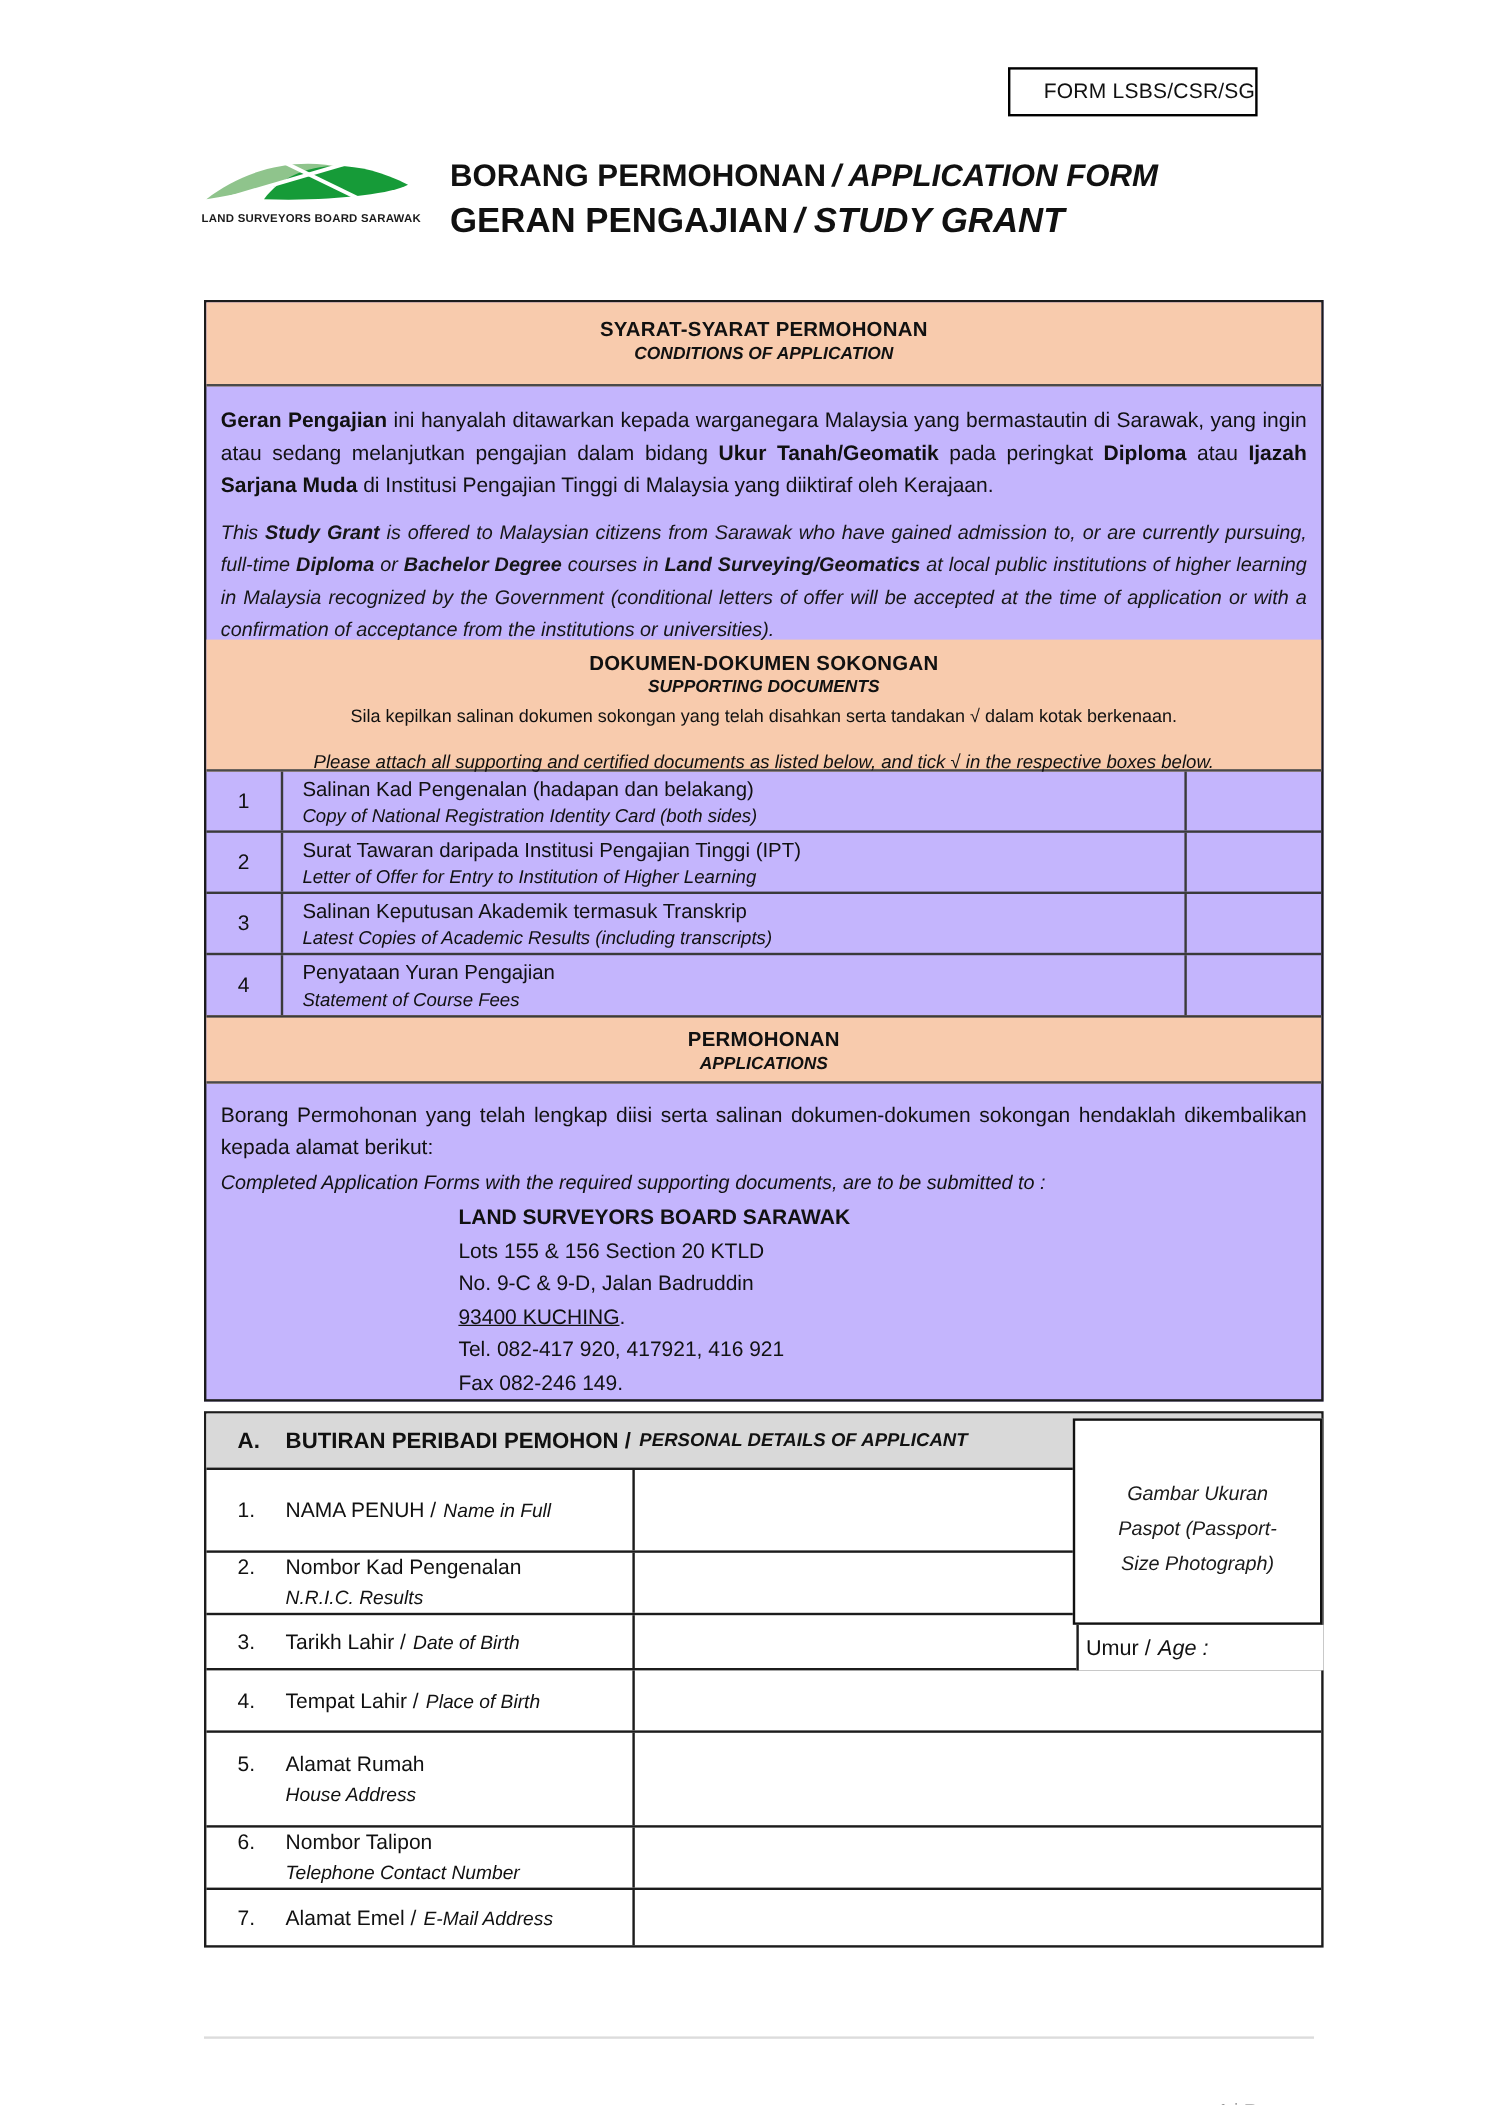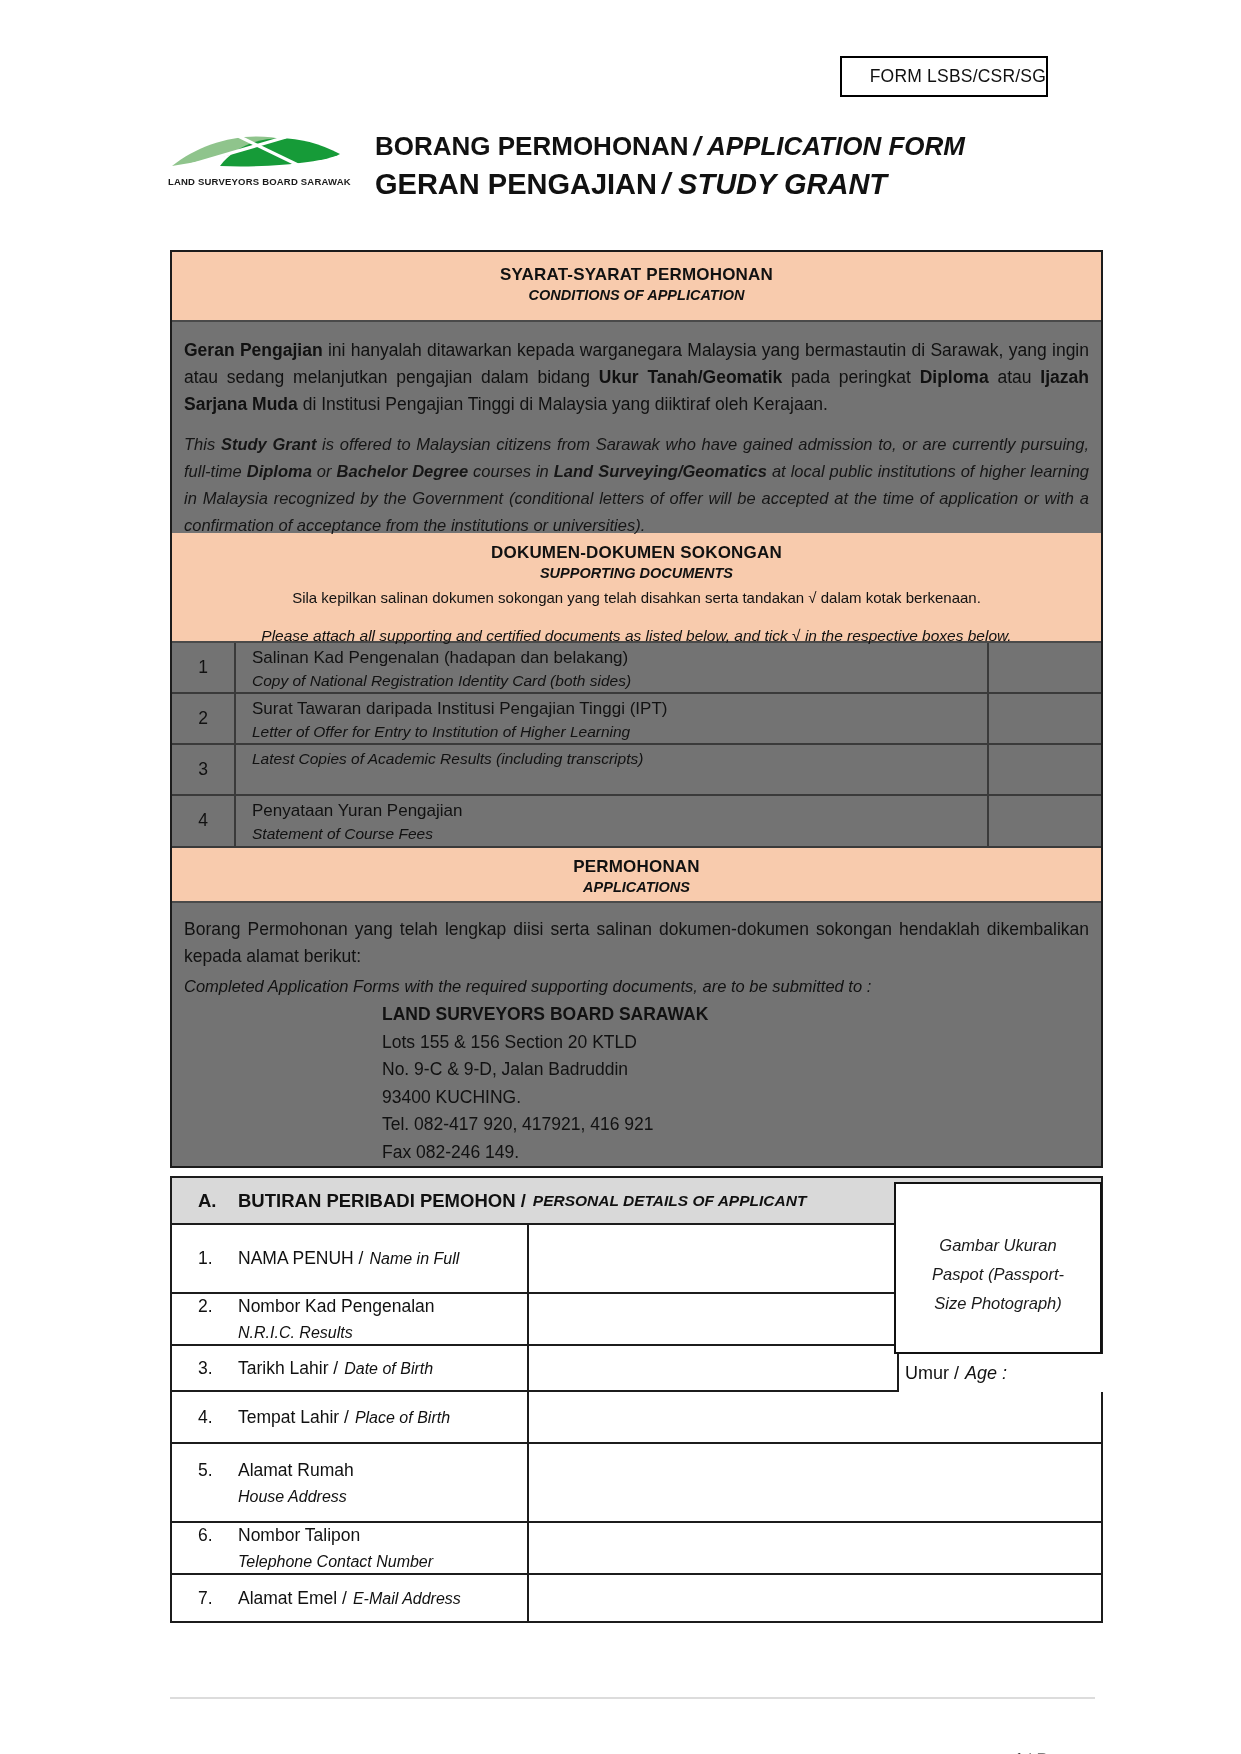--- a/index.html
+++ b/index.html
@@ -24,21 +24,21 @@
   .logo-block { position: absolute; left: 168px; top: 128px; width: 180px; }
   .logo-caption { font-size: 9.5px; font-weight: bold; letter-spacing: .2px; white-space: nowrap; margin-top: 2px; color:#1a1a1a; }
   .title-block { position: absolute; left: 375px; top: 131px; white-space: nowrap; }
   .title-line1 { font-size: 26px; font-weight: bold; }
   .title-line2 { font-size: 29px; font-weight: bold; margin-top: 6px; }
   .title-block .it { margin-left: 5px; }
 
   
   .main-table {
     position: absolute; left: 170px; top: 250px; width: 933px;
-    border: 2px solid #1c1c1c; background: #737373;
+    border: 2px solid #1c1c1c; background: #c4b5fd;
   }
   .band { background: var(--band, #F8CBAD); text-align: center; }
   .cond-head { height: 70px; border-bottom: 2px solid #4a4a4a; padding-top: 12px; }
   .band-title { font-size: 17px; font-weight: bold; line-height: 22px; letter-spacing:.2px; }
   .band-sub { font-size: 14.5px; font-weight: bold; font-style: italic; line-height: 19px; }
   .cond-body { height: 211px; padding: 15px 12px 0 12px; }
   .para-ms { font-size: 17.5px; line-height: 27px; text-align: justify; }
   .para-en { font-size: 16.5px; font-style: italic; line-height: 27px; text-align: justify; margin-top: 13px; color:#161616; }
   .docs-head { height: 110px; border-bottom: 2px solid #4a4a4a; padding-top: 9px; }
   .docs-note-ms { font-size: 15px; line-height: 24px; margin-top: 3px; }
@@ -160,20 +160,21 @@
         <div class="doc-num">2</div>
         <div class="doc-desc">
           <div class="doc-ms">Surat Tawaran daripada Institusi Pengajian Tinggi (IPT)</div>
           <div class="doc-en">Letter of Offer for Entry to Institution of Higher Learning</div>
         </div>
         <div class="doc-tick"></div>
       </div>
       <div class="doc-row">
         <div class="doc-num">3</div>
         <div class="doc-desc">
+          <div class="doc-ms">Salinan Keputusan Akademik termasuk Transkrip</div>
           <div class="doc-en">Latest Copies of Academic Results (including transcripts)</div>
         </div>
         <div class="doc-tick"></div>
       </div>
       <div class="doc-row">
         <div class="doc-num">4</div>
         <div class="doc-desc">
           <div class="doc-ms">Penyataan Yuran Pengajian</div>
           <div class="doc-en">Statement of Course Fees</div>
         </div>
@@ -186,21 +187,21 @@
       <div class="band-sub">APPLICATIONS</div>
     </div>
 
     <div class="apply-body">
       <p class="para-ms">Borang Permohonan yang telah lengkap diisi serta salinan dokumen-dokumen sokongan hendaklah dikembalikan kepada alamat berikut:</p>
       <p class="apply-en">Completed Application Forms with the required supporting documents, are to be submitted to :</p>
       <div class="address-block">
         <div class="addr-name">LAND SURVEYORS BOARD SARAWAK</div>
         <div>Lots 155 &amp; 156 Section 20 KTLD</div>
         <div>No. 9-C &amp; 9-D, Jalan Badruddin</div>
-        <div><span style="">93400 KUCHING</span><span>.</span></div>
+        <div><span style="text-decoration: underline;">93400 KUCHING</span><span>.</span></div>
         <div>Tel. 082-417 920, 417921, 416 921</div>
         <div>Fax 082-246 149.</div>
       </div>
     </div>
   </div>
 
   <div class="section-a" style="position:absolute;">
     <div class="sa-header">
       <span class="sa-letter">A.</span>
       <span class="sa-title">BUTIRAN PERIBADI PEMOHON /</span>

